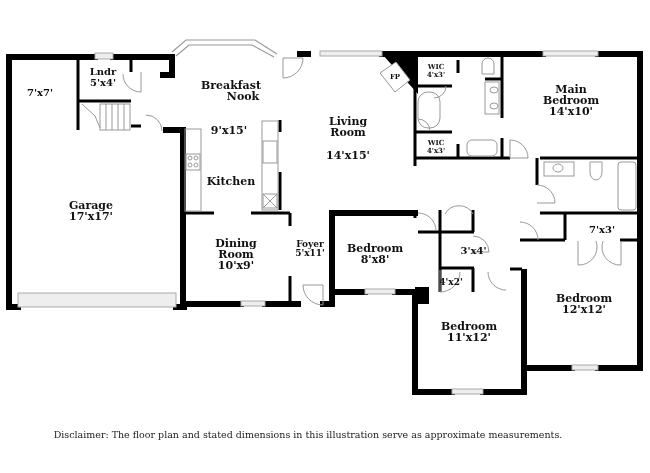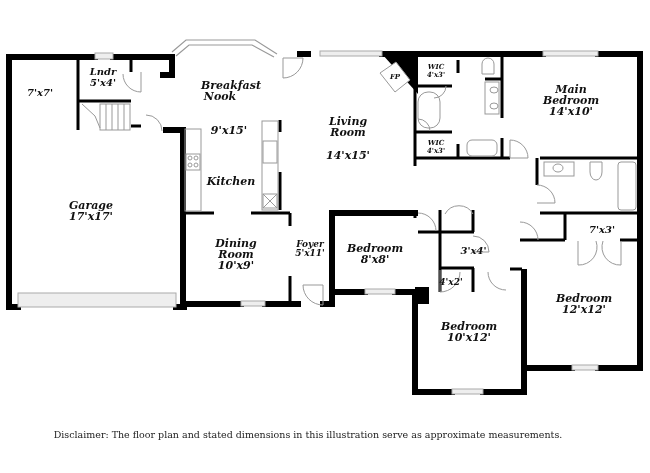--- a/index.html
+++ b/index.html
@@ -1,18 +1,18 @@
 <!DOCTYPE html>
 <html><head>
 <meta charset="utf-8">
 <style>
   html,body{margin:0;padding:0;background:#fff;}
   body{width:650px;height:473px;position:relative;overflow:hidden;font-family:"DejaVu Serif","Liberation Serif",serif;}
   #plan{position:absolute;left:0;top:0;width:650px;height:473px;}
-  .lbl{position:absolute;text-align:left;color:#111;font-weight:bold;line-height:1.05;font-family:"DejaVu Serif","Liberation Serif",serif;transform:translateX(-50%);white-space:nowrap;font-style:italic;}
+  .lbl{position:absolute;text-align:left;color:#111;font-weight:bold;line-height:1.05;font-family:"DejaVu Serif","Liberation Serif",serif;transform:translateX(-50%);white-space:nowrap;}
   .l11{font-size:11px;}
   .l10{font-size:10px;}
   .l9{font-size:9px;}
   .l7{font-size:7px;}
   .disclaimer{position:absolute;left:0;top:428px;width:616px;text-align:center;font-size:9.5px;line-height:13px;color:#222;font-family:"DejaVu Serif","Liberation Serif",serif;}
 </style>
 </head>
 <body>
 
 <svg id="plan" viewBox="0 0 650 473" xmlns="http://www.w3.org/2000/svg">
@@ -156,21 +156,21 @@
     <rect x="618" y="162" width="18" height="48" rx="3"></rect>
   </g>
 </svg>
 
 <div class="lbl l10" style="left:40px;top:88px;">7'x7'</div>
 
 <div class="lbl l10" style="left:103px;top:67px;">Lndr</div>
 <div class="lbl l10" style="left:103px;top:78px;">5'x4'</div>
 
 <div class="lbl l11" style="left:231px;top:80px;">Breakfast</div>
-<div class="lbl l11" style="left:220px;top:91px;">Nook</div>
+<div class="lbl l11" style="left:243px;top:91px;">Nook</div>
 <div class="lbl l11" style="left:229px;top:125px;">9'x15'</div>
 
 <div class="lbl l11" style="left:231px;top:176px;">Kitchen</div>
 
 <div class="lbl l11" style="left:91px;top:200px;">Garage</div>
 <div class="lbl l11" style="left:91px;top:211px;">17'x17'</div>
 
 <div class="lbl l11" style="left:348px;top:116px;">Living</div>
 <div class="lbl l11" style="left:348px;top:127px;">Room</div>
 <div class="lbl l11" style="left:348px;top:150px;">14'x15'</div>
@@ -198,17 +198,17 @@
 <div class="lbl l11" style="left:375px;top:254px;">8'x8'</div>
 
 <div class="lbl l10" style="left:456px;top:246px;padding-left:35px;">3'x4'</div>
 <div class="lbl l9" style="left:451px;top:278px;">4'x2'</div>
 <div class="lbl l10" style="left:602px;top:225px;">7'x3'</div>
 
 <div class="lbl l11" style="left:584px;top:293px;">Bedroom</div>
 <div class="lbl l11" style="left:584px;top:304px;">12'x12'</div>
 
 <div class="lbl l11" style="left:469px;top:321px;">Bedroom</div>
-<div class="lbl l11" style="left:469px;top:332px;">10'x12'</div>
+<div class="lbl l11" style="left:469px;top:332px;">11'x12'</div>
 
 <div class="disclaimer">
   <div>Disclaimer: The floor plan and stated dimensions in this illustration serve as approximate measurements.</div>
 </div>
 
 </body></html>

